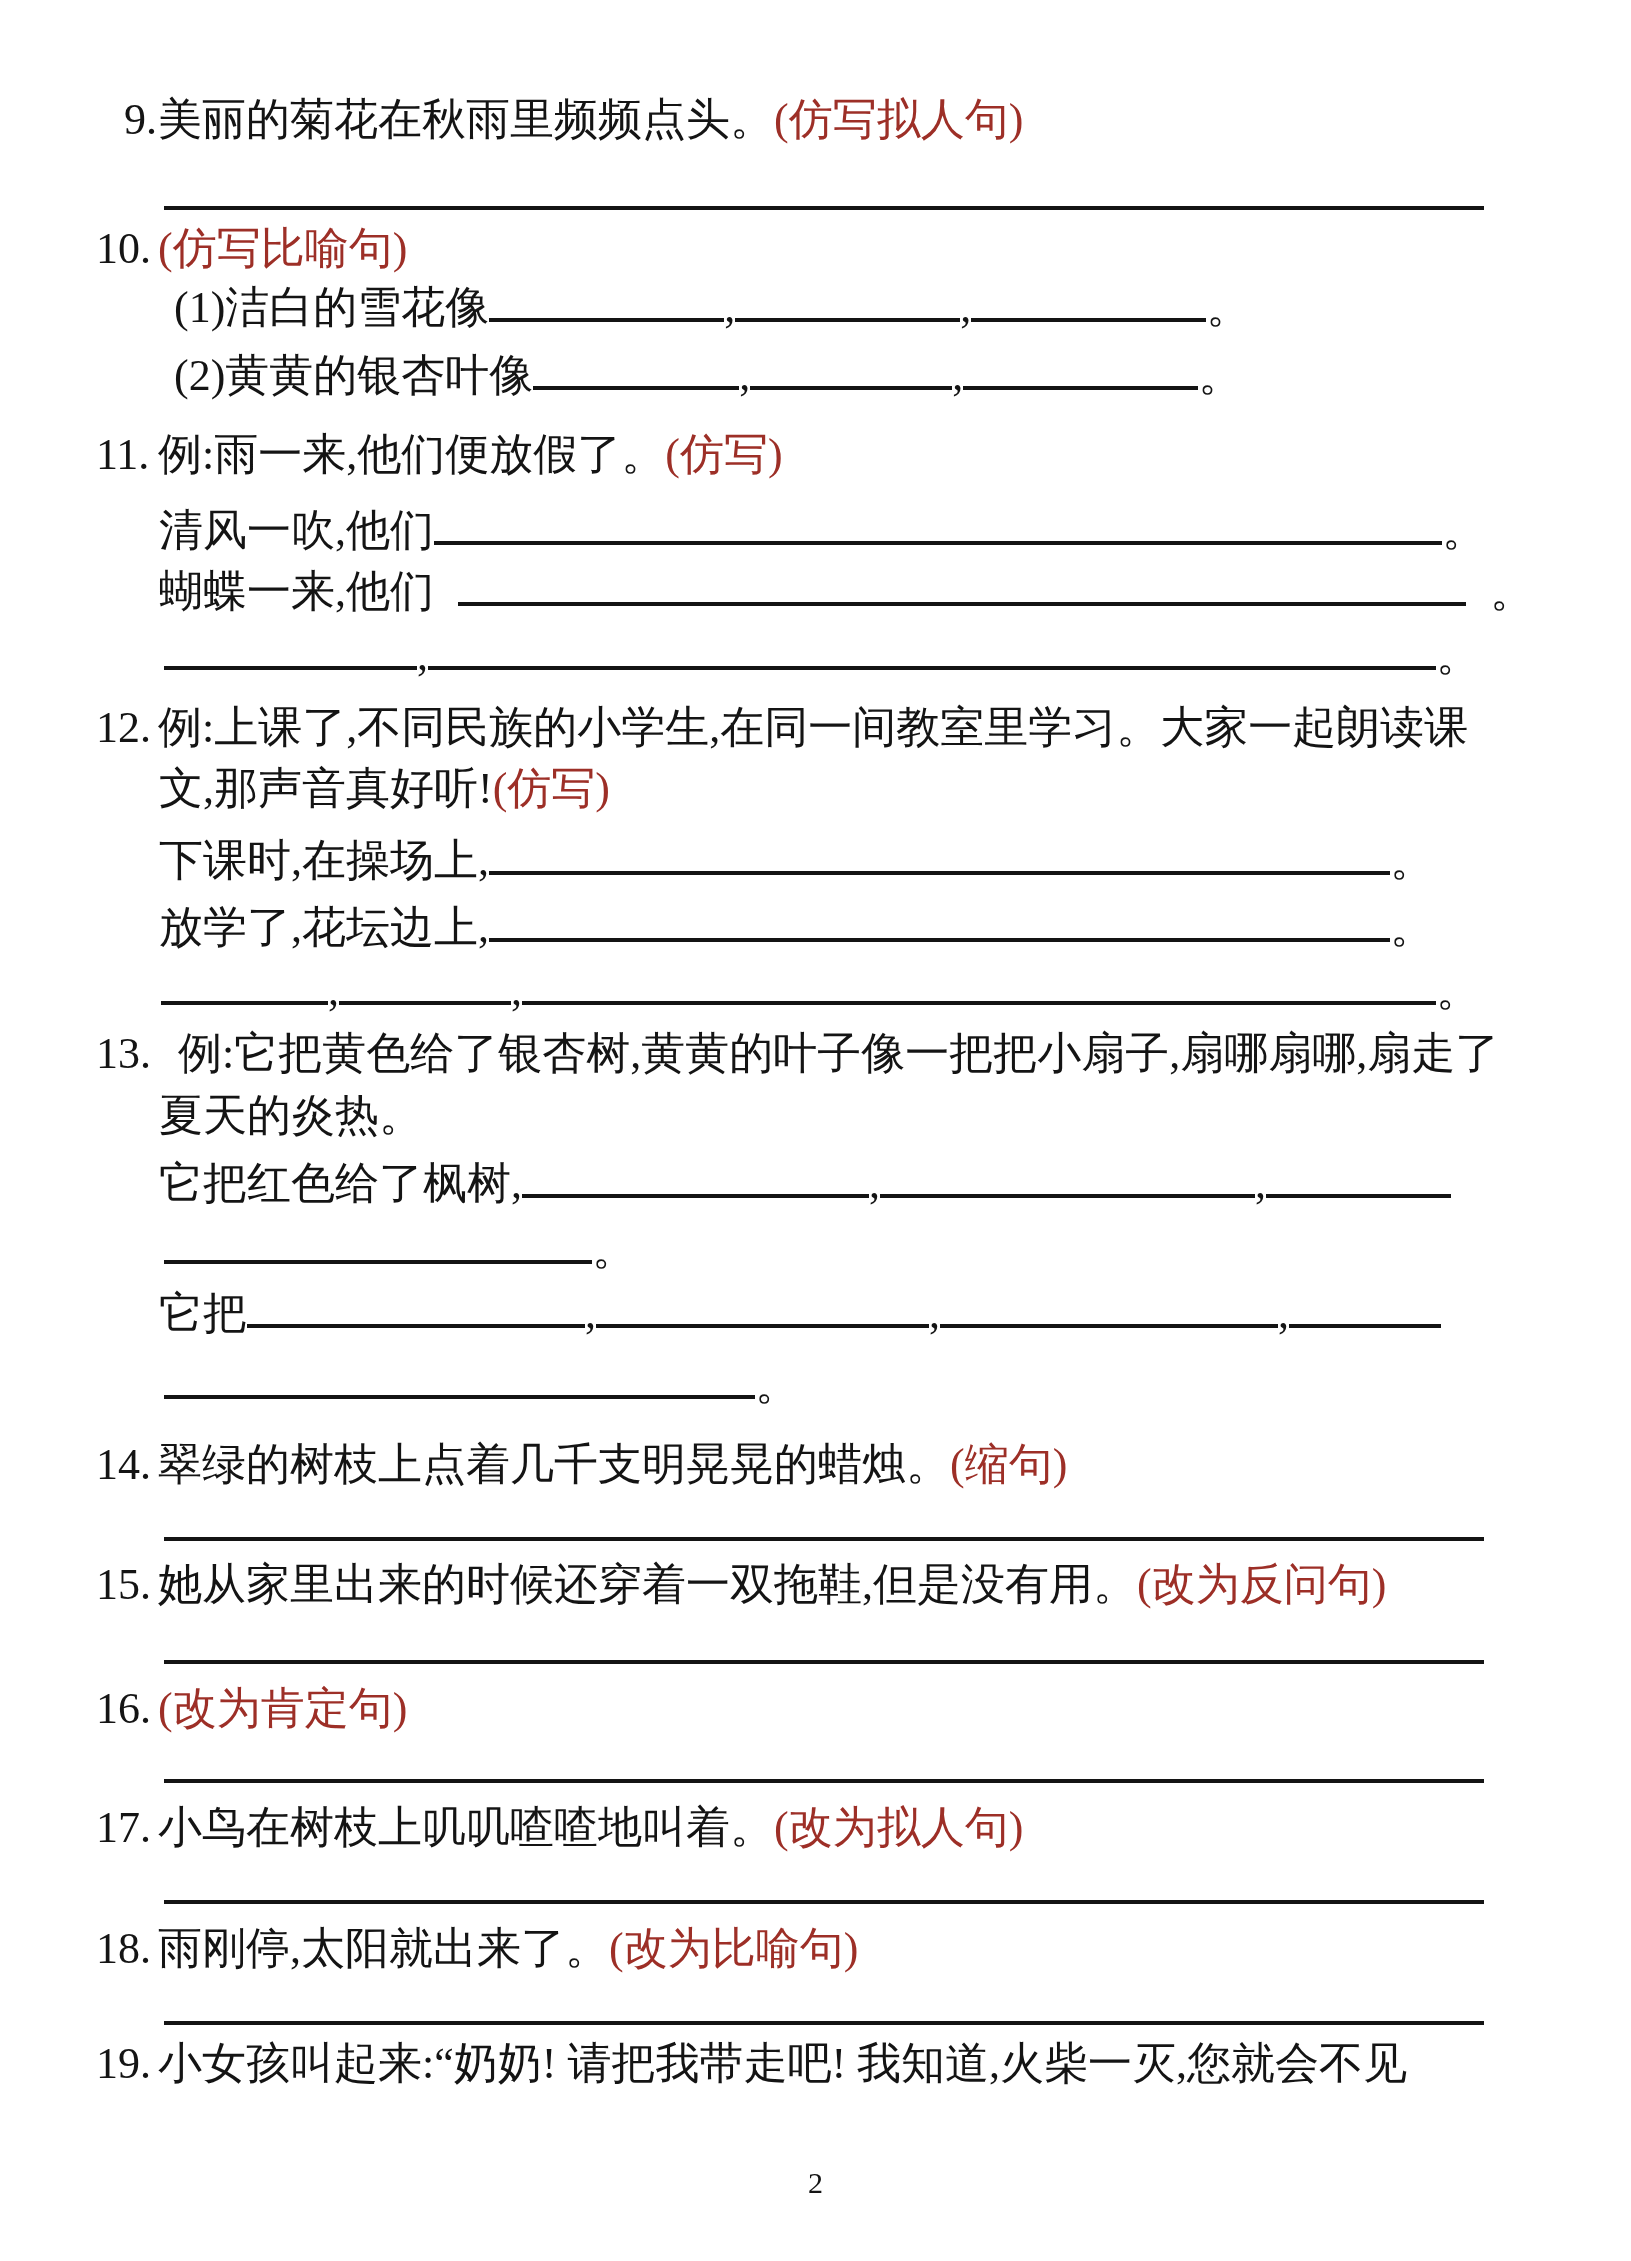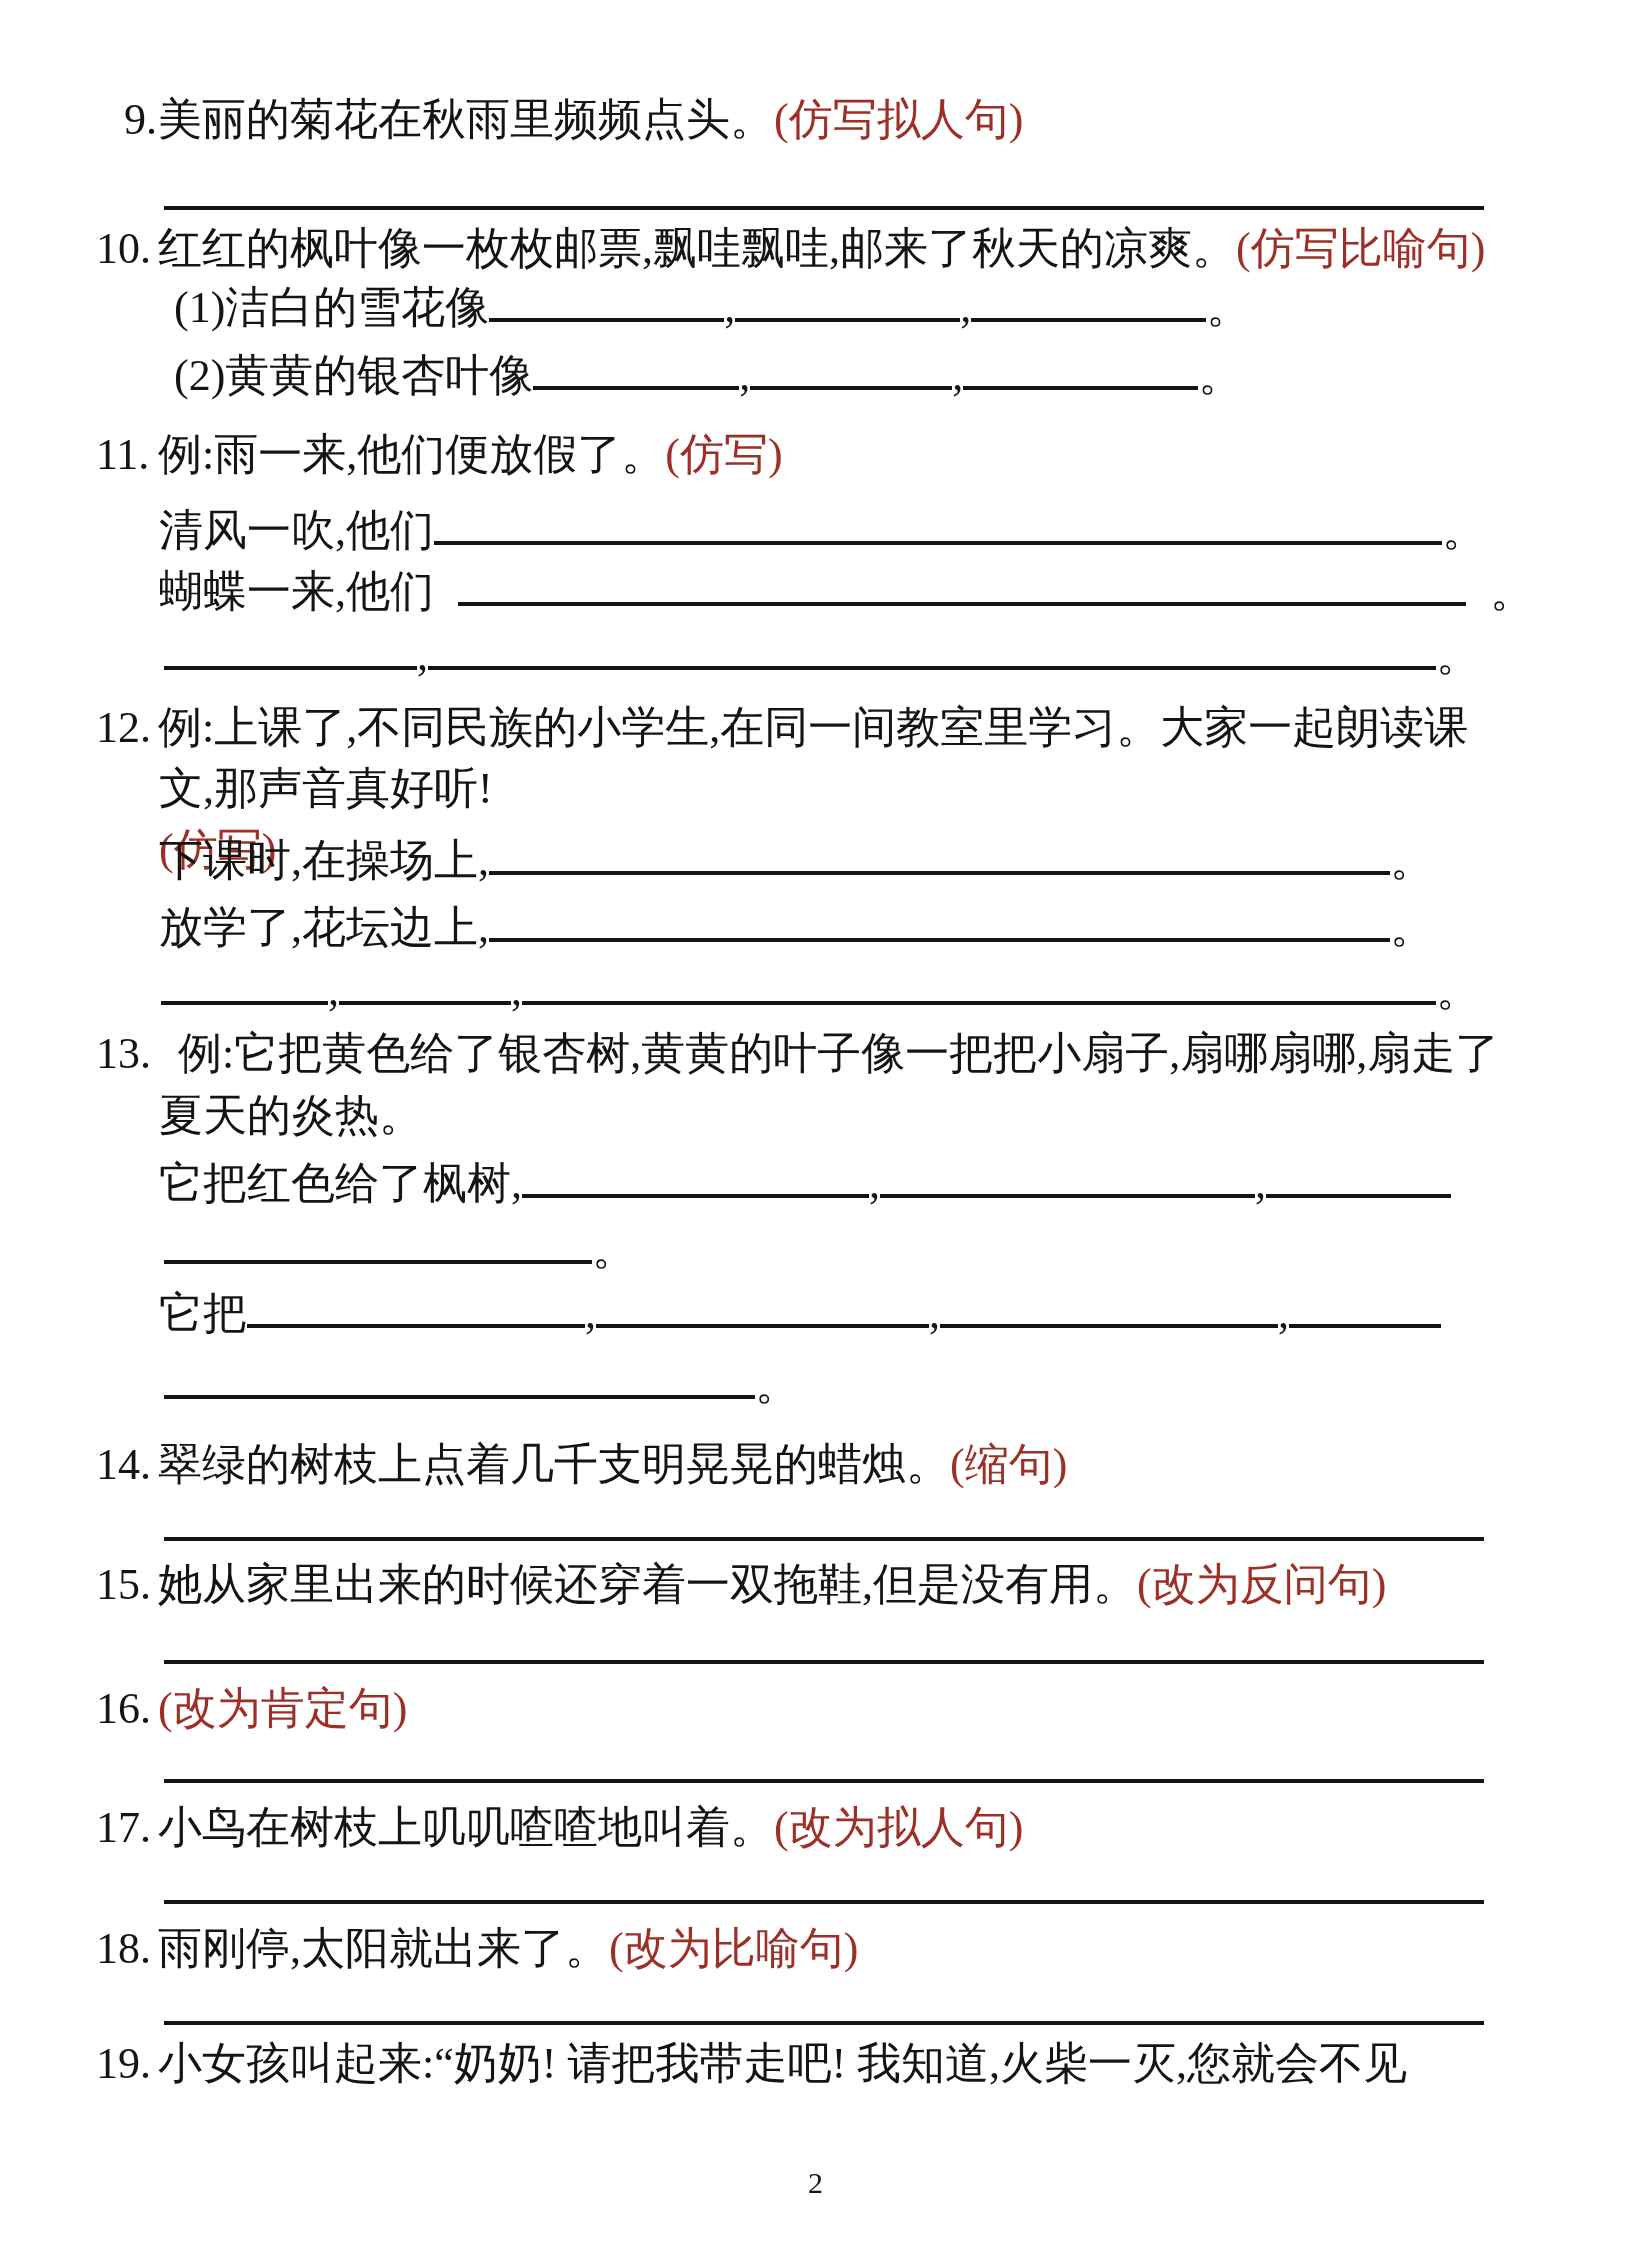--- a/index.html
+++ b/index.html
@@ -49,21 +49,20 @@
 
   <div class="row" style="top:89px; left:124px;">
     <span class="num1">9.</span>
       <span>美丽的菊花在秋雨里频频点头。</span>
       <span class="note">(仿写拟人句)</span>
   </div>
   <div class="hr" style="top:206px;"></div>
 
   <div class="row" style="top:218px; left:96px;">
     <span class="num">10.</span>
-      <span>红红的枫叶像一枚枚邮票,飘哇飘哇,邮来了秋天的凉爽。</span>
       <span class="note">(仿写比喻句)</span>
   </div>
   <div class="row" style="top:277px; left:174px;">
     <span>(1)洁白的雪花像</span>
       <span class="blank" style="width:235px;"></span>
       <span>,</span>
       <span class="blank" style="width:225px;"></span>
       <span>,</span>
       <span class="blank" style="width:235px;"></span>
       <span>。</span>
@@ -97,21 +96,21 @@
     <span class="blank" style="width:253px;"></span>
       <span>,</span>
       <span class="blank" style="width:1008px;"></span>
       <span>。</span>
   </div>
 
   <div class="row" style="top:697px; left:96px;">
     <span class="num">12.</span>
       <span>例:上课了,不同民族的小学生,在同一间教室里学习。大家一起朗读课</span>
   </div>
-  <div class="row" style="top:758px; left:159px;flex-direction:column;">
+  <div class="row" style="top:758px; left:159px;">
     <span>文,那声音真好听!</span>
       <span class="note">(仿写)</span>
   </div>
   <div class="row" style="top:830px; left:159px;">
     <span>下课时,在操场上,</span>
       <span class="blank" style="width:901px;"></span>
       <span>。</span>
   </div>
   <div class="row" style="top:897px; left:159px;">
     <span>放学了,花坛边上,</span>

